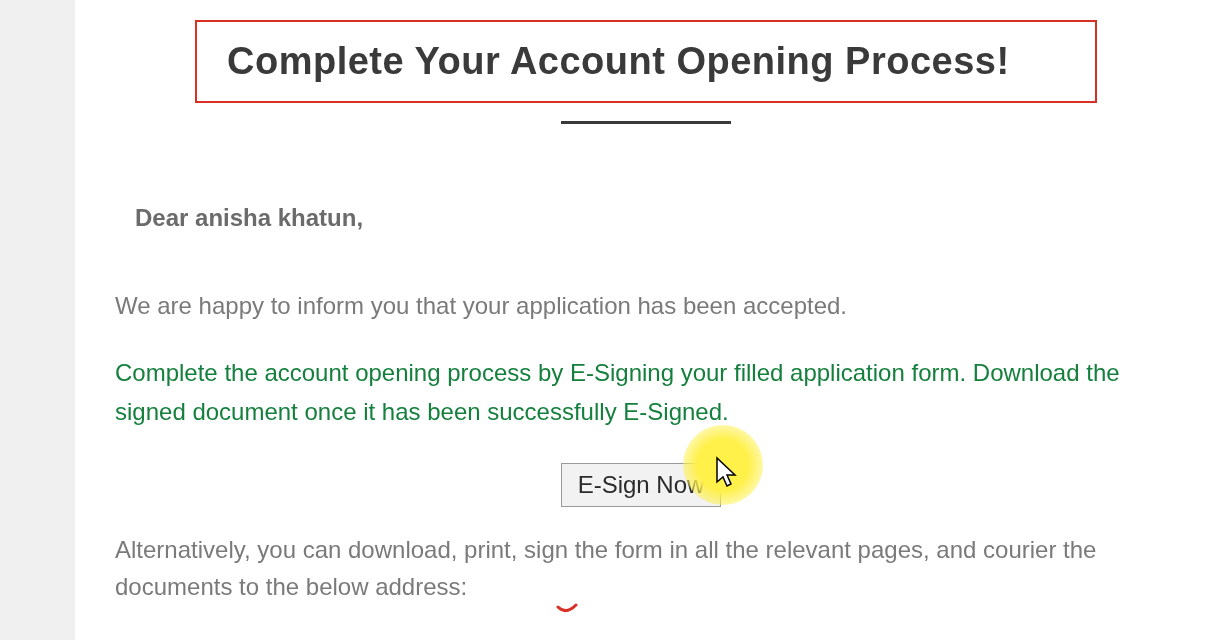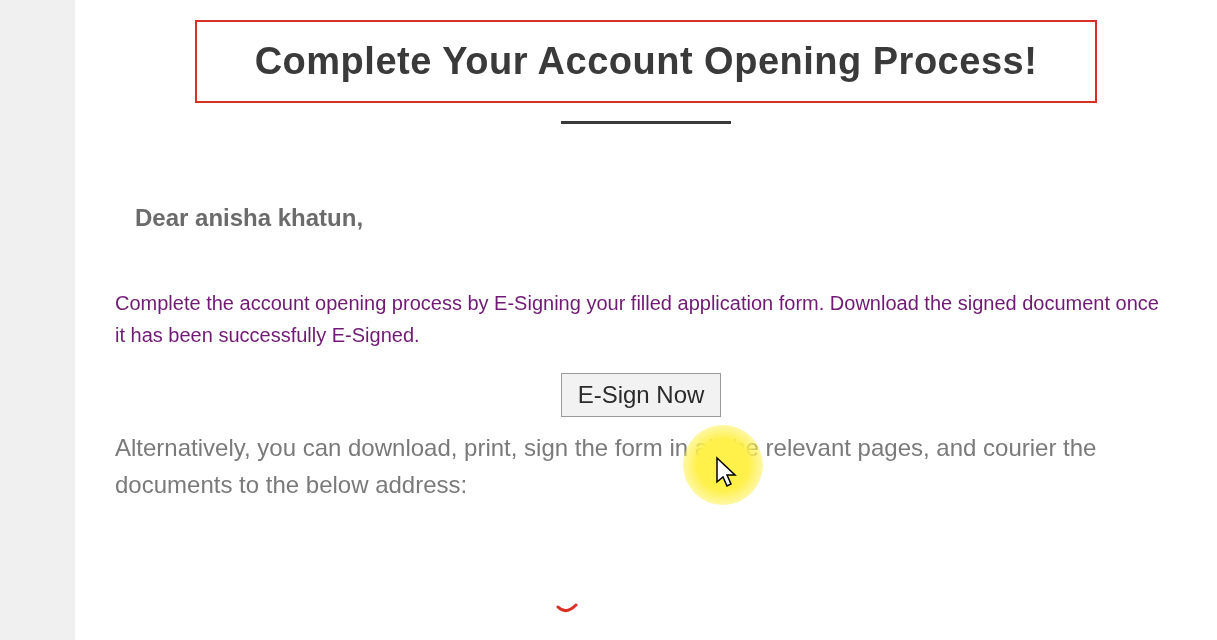--- a/index.html
+++ b/index.html
@@ -27,21 +27,21 @@
       position: absolute;
       left: 75px;
       top: 0;
       right: 0;
       padding: 0;
     }
     .title-box {
       border: 2px solid #d93025;
       margin: 20px 120px 0 120px;
       padding: 18px 30px;
-      text-align: center;
+      text-align: left;
     }
     .title {
       font-size: 38px;
       font-weight: bold;
       color: #3a3a3a;
       letter-spacing: 0.5px;
     }
     .divider {
       width: 170px;
       height: 3px;
@@ -58,30 +58,30 @@
       margin-bottom: 55px;
       margin-left: 20px;
     }
     .para {
       font-size: 24px;
       color: #7a7a7a;
       line-height: 1.55;
       margin-bottom: 30px;
     }
     .para2 {
-      font-size: 20px;
-      color: #701a75;
+      font-size: 24px;
+      color: #15803d;
       line-height: 1.6;
-      margin-bottom: 22px;
+      margin-bottom: 32px;
     }
     .para3 {
       font-size: 24px;
       color: #7a7a7a;
       line-height: 1.55;
-      margin-top: 12px;
+      margin-top: 24px;
     }
     .button-row {
       text-align: center;
       margin: 0 0 0 0;
     }
     .esign-btn {
       display: inline-block;
       font-size: 24px;
       color: #2b2b2b;
       background: #f2f2f2;
@@ -123,20 +123,21 @@
 
 <div class="content">
 
   <div class="title-box">
     <h1 class="title">Complete Your Account Opening Process!</h1>
   </div>
   <div class="divider"></div>
 
   <div class="body-text">
     <p class="greeting">Dear anisha khatun,</p>
+    <p class="para">We are happy to inform you that your application has been accepted.</p>
     <p class="para2">Complete the account opening process by E-Signing your filled application form. Download the signed document once it has been successfully E-Signed.</p>
 
     <div class="button-row">
       <button class="esign-btn">E-Sign Now</button>
     </div>
 
     <p class="para3">Alternatively, you can download, print, sign the form in all the relevant pages, and courier the documents to the below address:</p>
   </div>
 </div>
 

